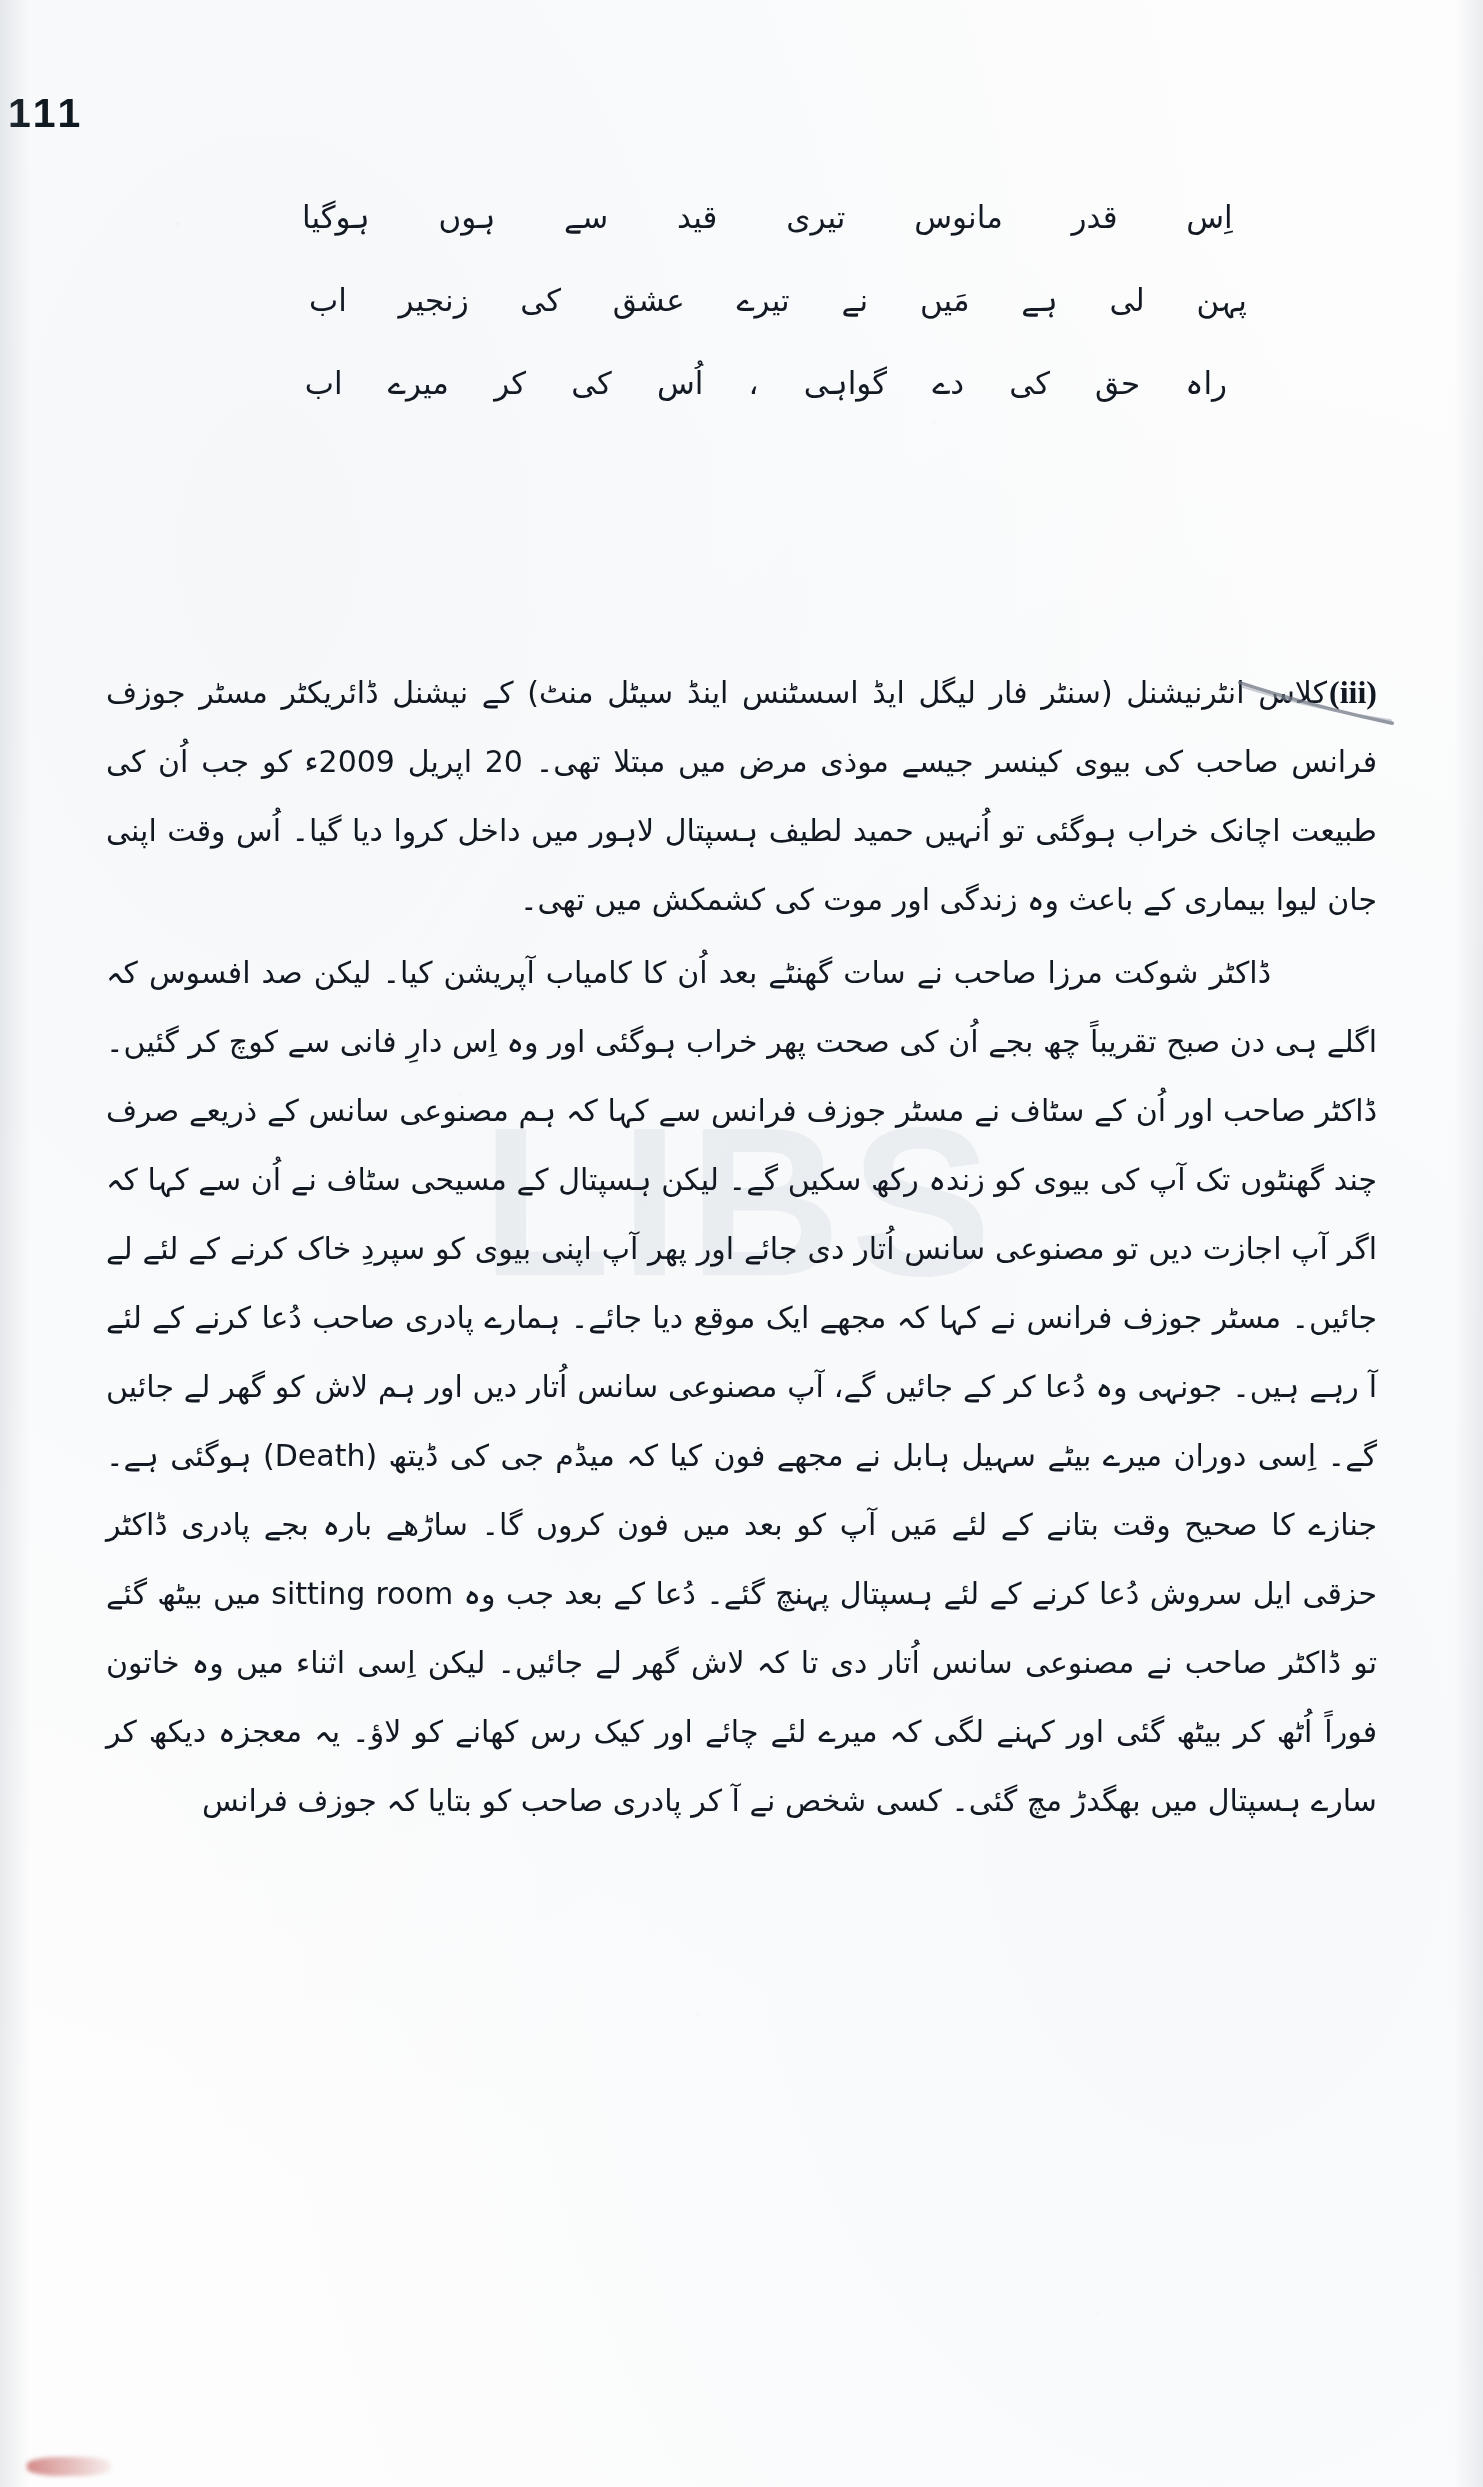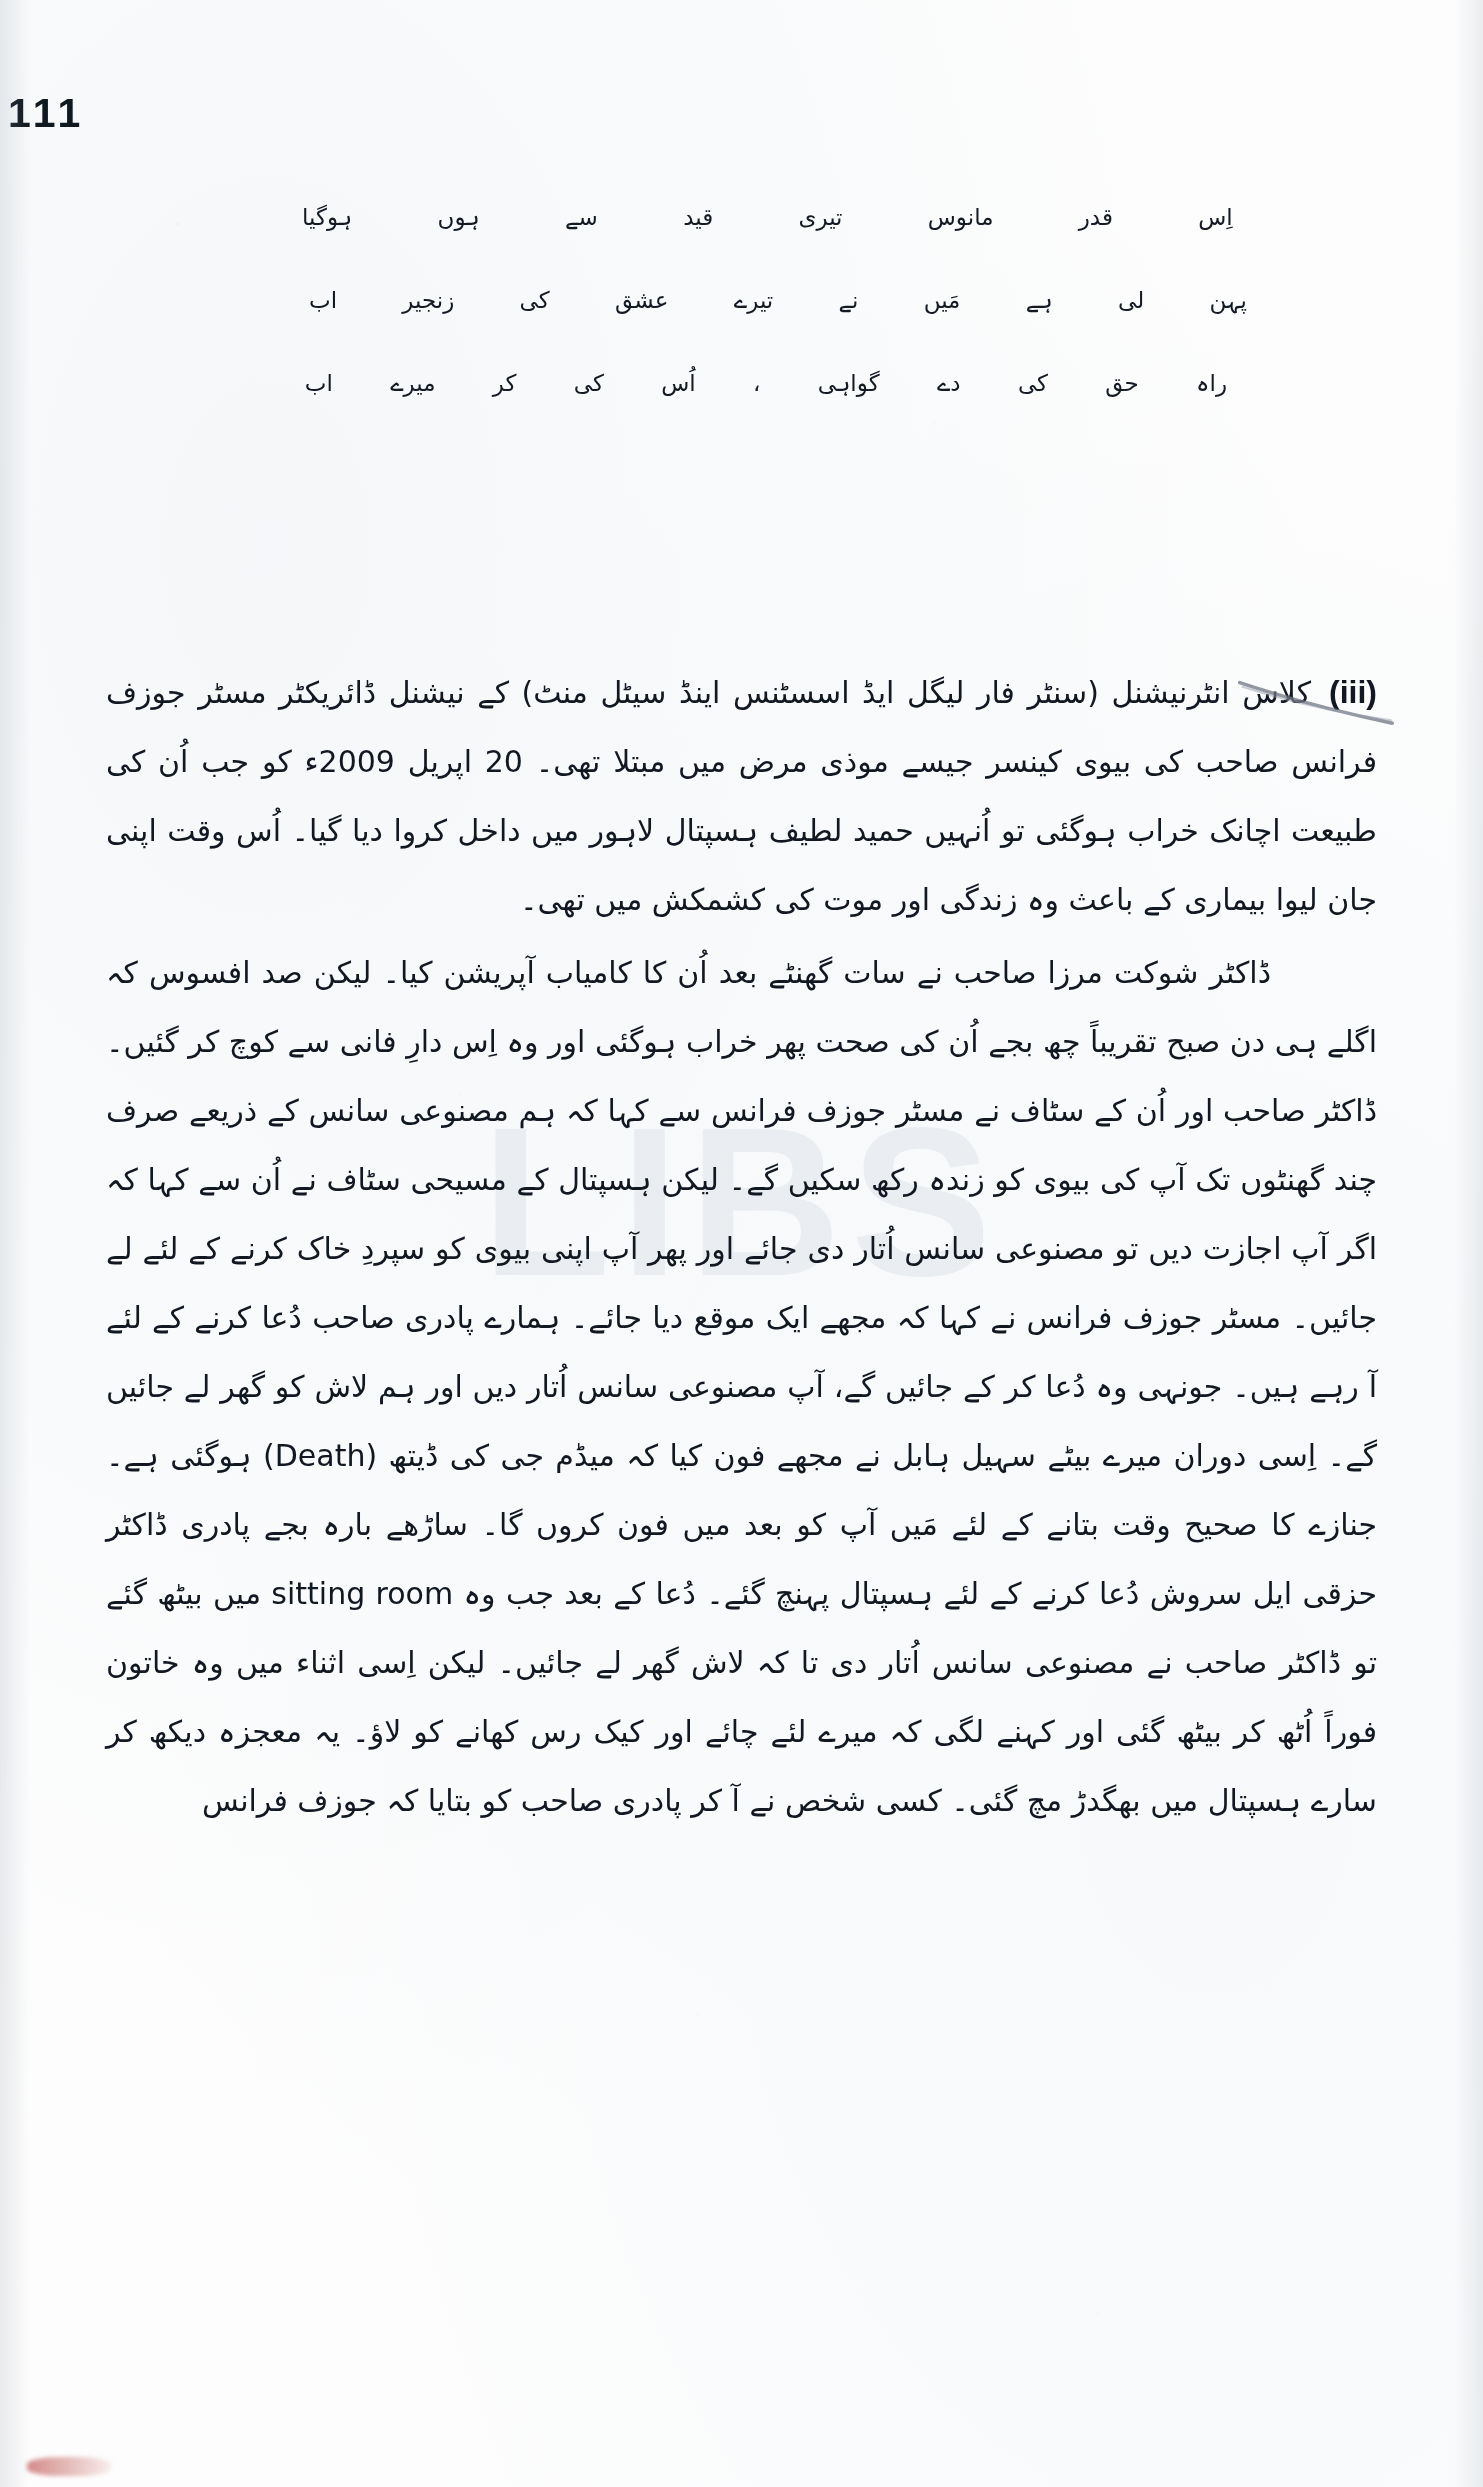--- a/index.html
+++ b/index.html
@@ -80,21 +80,21 @@
     top: 176px;
     left: 0;
     right: 0;
     padding: 0 232px 0 302px;
   }
   .poem-line {
     direction: rtl;
     text-align: justify;
     text-align-last: justify;
     font-family: "DejaVu Sans", "Liberation Sans", sans-serif;
-    font-size: 23px;
+    font-size: 31px;
     line-height: 83px;
     color: #141a24;
     white-space: nowrap;
   }
   .poem-line.indent-1 { padding-right: 18.3px; }
   .poem-line.indent-2 { padding-right: 4.2px;  padding-left: 7px; }
   .poem-line.indent-3 { padding-right: 42px; padding-left: 21px;}
   .poem-line.indent-4 { padding-right: 24px; padding-left: 2.8px; }
 
   
@@ -116,25 +116,25 @@
   .para.first-para {
     text-indent: 0;
   }
   .para.indented {
     text-indent: 106px;
   }
 
   .marker {
     direction: ltr;
     display: inline-block;
-    font-family: Liberation Sans, sans-serif;
+    font-family: Liberation Serif, serif;
     font-weight: 700;
     font-size: 32px;
     vertical-align: baseline;
-    margin-left: 18px;
+    margin-left: 2px;
   }
 
   
   .pencil-mark {
     position: absolute;
     top: 677px;
     right: 86px;
     width: 162px;
     height: 49px;
     pointer-events: none;

